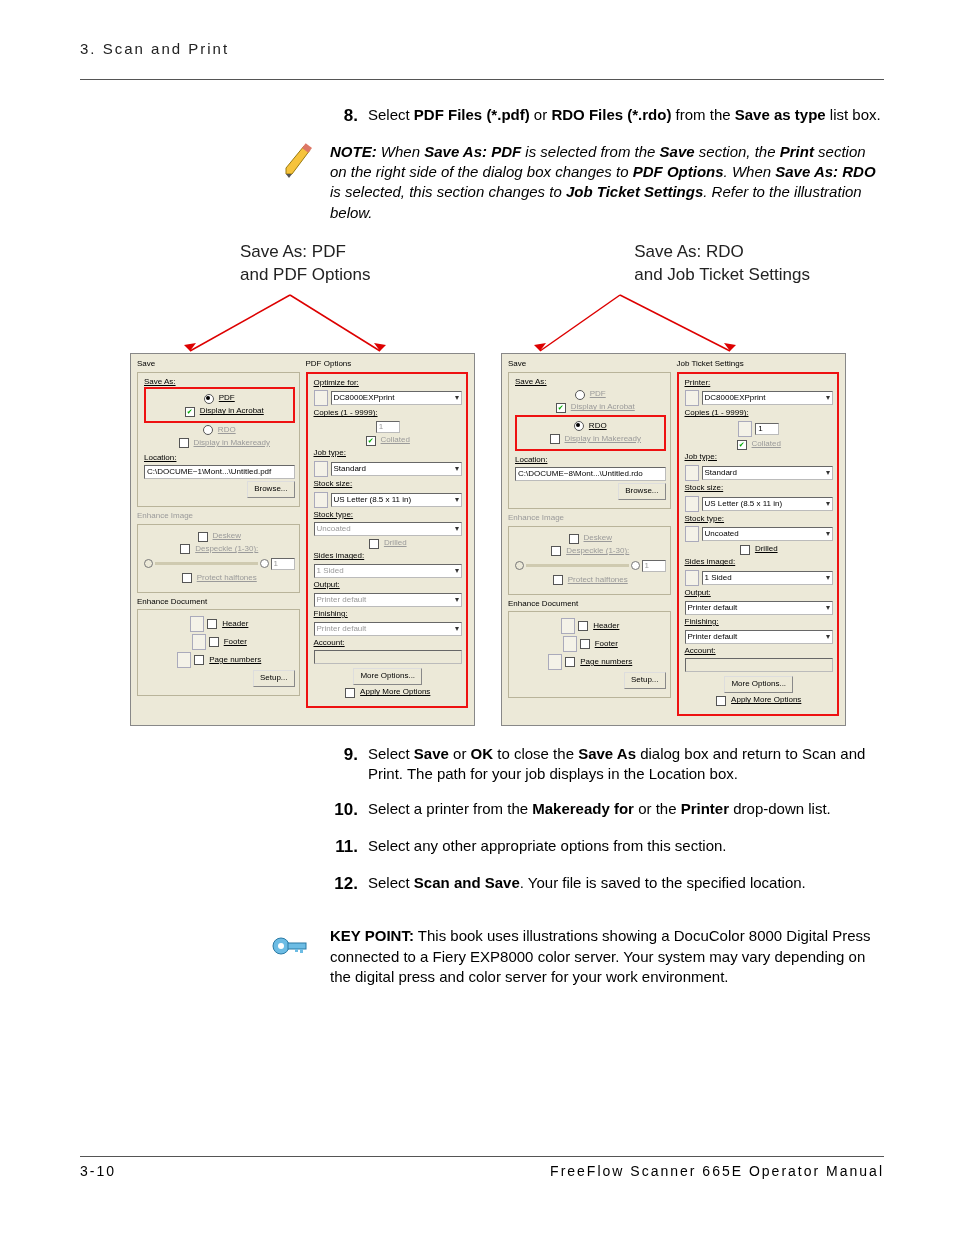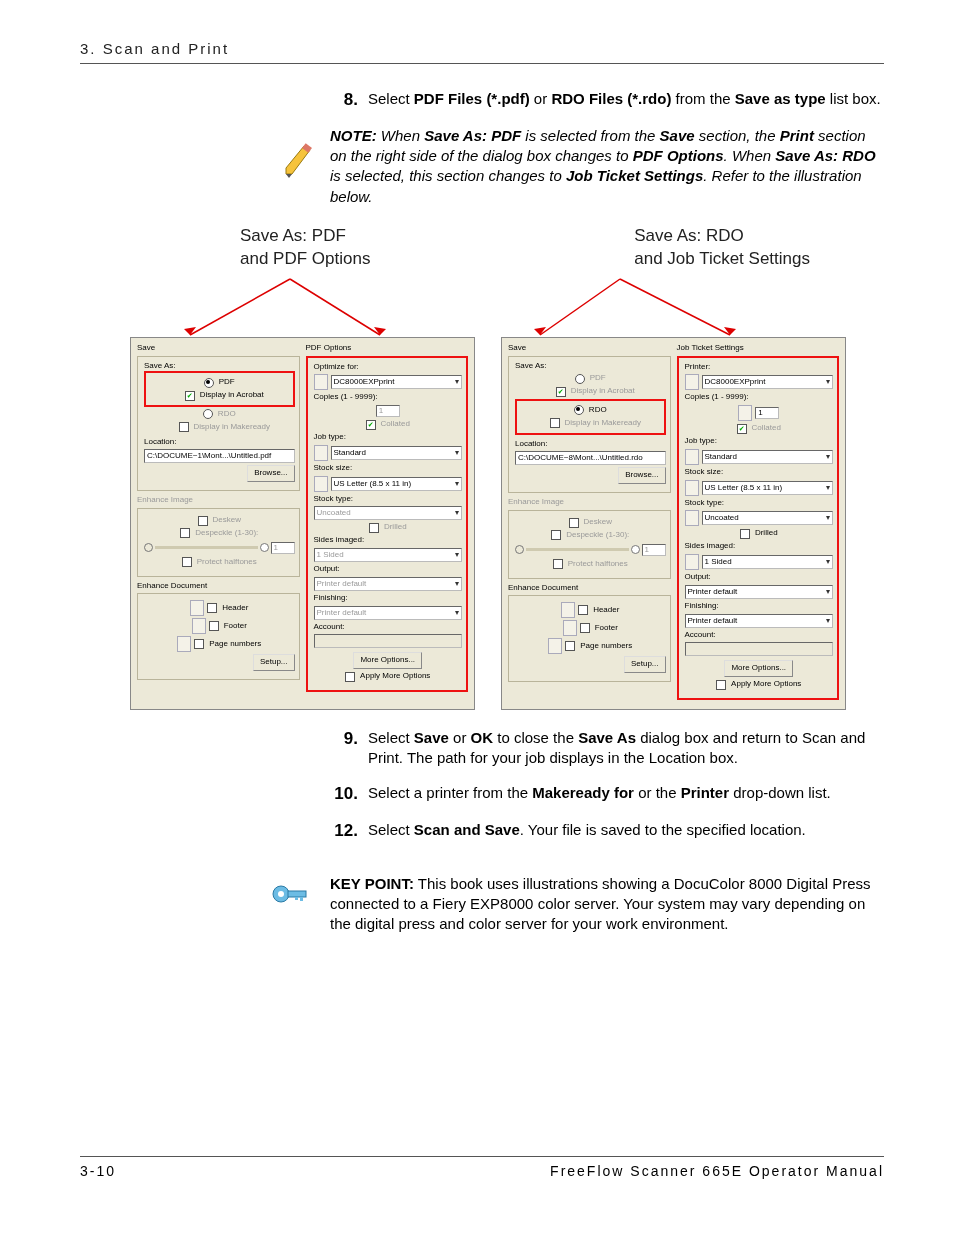--- a/index.html
+++ b/index.html
@@ -13,21 +13,21 @@
     padding: 40px 70px 40px 80px;
     box-sizing: border-box;
     position: relative;
     min-height: 1235px;
   }
   .running-head {
     font-size: 15px;
     letter-spacing: 2px;
     color: #222;
     border-bottom: 1px solid #555;
-    padding-bottom: 6px;
+    padding-bottom: 22px;
     margin-bottom: 25px;
   }
   .content {
     margin-left: 250px;
     font-size: 15px;
     line-height: 1.35;
     color: #000;
   }
   .step {
     display: flex;
@@ -99,21 +99,21 @@
   }
   .grp-title { font-size: 8px; margin-bottom: 2px; }
   .grp-box {
     border: 1px solid #b9b49a;
     background: #ece9d8;
     padding: 4px 4px 6px 6px;
   }
   .red-box { border: 2px solid #e11; }
   .faded * { color: #9a9a9a !important; }
   .row { margin: 2px 0; display: flex; align-items: center; gap: 3px; justify-content: center; }
-  .lbl { font-size: 8px; }
+  .lbl { font-size: 8px; text-decoration: underline; }
   .radio, .chk {
     width: 8px; height: 8px; border: 1px solid #555; display: inline-block;
     vertical-align: middle; margin-right: 2px; background: #fff;
   }
   .radio { border-radius: 50%; }
   .radio.sel::after { content:""; display:block; width:4px;height:4px;background:#000;border-radius:50%;margin:1px; }
   .chk.sel::after { content:"✔"; font-size:7px; line-height:7px; display:block; text-align:center; color:#0a0;}
   .txtbox {
     border: 1px inset #bbb; background: #fff; font-size: 8px;
     padding: 1px 2px; flex: 1; height: 10px; line-height:10px;
@@ -540,20 +540,24 @@
         <span>Select </span><b>Save</b><span> or </span><b>OK</b><span> to close the </span><b>Save As</b><span> dialog box and return to Scan and Print.  The path for your job displays in the Location box.</span>
       </div>
     </div>
     <div class="step">
       <div class="step-num">10.</div>
       <div class="step-body">
         <span>Select a printer from the </span><b>Makeready for</b><span> or the </span><b>Printer</b><span> drop-down list.</span>
       </div>
     </div>
     <div class="step">
+      <div class="step-num">11.</div>
+      <div class="step-body">Select any other appropriate options from this section.</div>
+    </div>
+    <div class="step">
       <div class="step-num">12.</div>
       <div class="step-body">
         <span>Select </span><b>Scan and Save</b><span>.  Your file is saved to the specified location.</span>
       </div>
     </div>
 
     <div class="keypoint">
       <svg class="icon-float key-icon" style="left:-60px; top:0" viewBox="0 0 40 40">
         <circle cx="11" cy="20" r="8" fill="#6cbce4" stroke="#2a7aa5"></circle>
         <circle cx="11" cy="20" r="3" fill="#fff"></circle>

